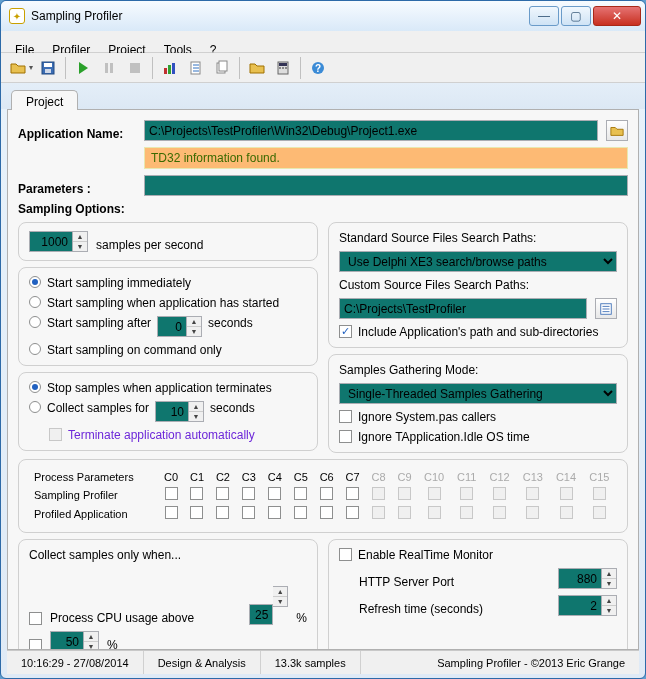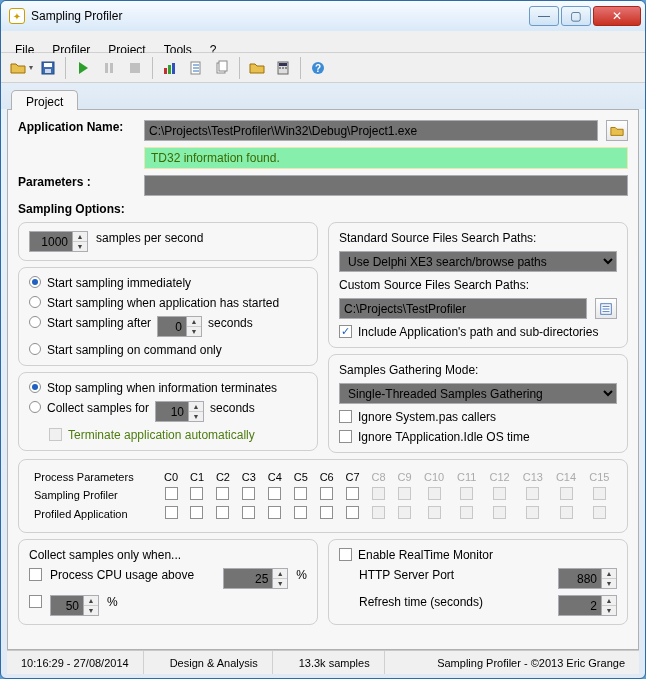--- a/index.html
+++ b/index.html
@@ -80,30 +80,30 @@
     border-radius:5px 5px 0 0;
     position:relative; top:1px;
   }
   .client {
     flex:1; background:#f7f7f7; border-top:1px solid #b0b0b0;
     margin:0 6px; padding:10px 10px 6px 10px;
     display:flex; flex-direction:column; gap:6px;
     border-left:1px solid #b0b0b0; border-right:1px solid #b0b0b0; border-bottom:1px solid #b0b0b0;
     overflow:hidden;
   }
-  .row { display:flex; align-items:flex-start; gap:8px; }
+  .row { display:flex; align-items:flex-end; gap:8px; }
   .label { white-space:nowrap; }
   .label.bold { font-weight:bold; }
   input[type=text], select, input.num {
     font: inherit; height:21px; padding:1px 4px;
-    border:1px solid #abadb3; background:#737373;
+    border:1px solid #abadb3; background:#0f766e;
   }
   input[type=text] { flex:1; }
   .info-strip {
-    background:#86efac; border:1px solid #e8e8b0;
+    background:#fdba74; border:1px solid #e8e8b0;
     padding:3px 6px; color:#3a6a00;
   }
   .cols { display:flex; gap:10px; }
   .col { flex:1; display:flex; flex-direction:column; gap:6px; }
   .group {
     border:1px solid #d0d0d0; border-radius:8px; padding:8px 10px;
     display:flex; flex-direction:column; gap:6px; background:#f7f7f7;
   }
   .radio-row, .check-row { display:flex; gap:6px; }
   .spinner { display:flex; align-items:center; }
@@ -114,42 +114,42 @@
   .spinner .spin-btns {
     display:flex; flex-direction:column;
     border:1px solid #abadb3; border-left:none; height:21px;
   }
   .spinner .sp {
     width:14px; height:10px; background:#f0f0f0;
     display:flex; align-items:center; justify-content:center;
     font-size:7px; line-height:7px; color:#444;
   }
   .spinner .sp:first-child { border-bottom:1px solid #ccc; }
-  .indent { margin-left:20px; color:#4d7c0f; }
+  .indent { margin-left:20px; color:#6d28d9; }
   .icon-btn {
     width:22px; height:21px; border:1px solid #abadb3;
     background:linear-gradient(#fff,#e8e8e8);
     display:flex; align-items:center; justify-content:center;
   }
   .affinity-table { font-size:11px; }
   .affinity-table td { padding:1px 3px; text-align:center; }
   .affinity-table .head { color:#000; }
   .affinity-table .head.dis { color:#aaa; }
   .chk {
     width:13px; height:13px; border:1px solid #8e8f8f; background:#fff;
     display:inline-block;
   }
   .chk.dis { background:#f0f0f0; border-color:#c8c8c8; }
   .chk.checked::after {
     content:"✓"; display:block; font-size:11px; line-height:11px;
     color:#2060c0; text-align:center;
   }
   .statusbar {
     height:24px; background:#f0f0f0; border-top:1px solid #c8c8c8;
-    display:flex; align-items:center; font-size:11px; margin:0 6px 4px 6px;gap:12px;
+    display:flex; align-items:center; font-size:11px; margin:0 6px 4px 6px;
   }
   .status-cell {
     padding:0 14px; height:100%; display:flex; align-items:center;
     border-right:1px solid #d0d0d0;
   }
   .status-cell:last-child { border-right:none; margin-left:auto; }
   select { width:100%; }
   .radio {
     width:12px;height:12px;border:1px solid #8e8f8f;border-radius:50%;background:#fff;
     display:inline-flex;align-items:center;justify-content:center;flex-shrink:0;
@@ -320,21 +320,21 @@
           </div>
           <div class="radio-row">
               <span class="radio"></span>
               <span>Start sampling on command only</span>
             </div>
         </div>
 
         <div class="group">
           <div class="radio-row">
               <span class="radio checked"></span>
-              <span>Stop sampling when information terminates</span>
+              <span>Stop samples when application terminates</span>
             </div>
           <div class="radio-row">
             <span class="radio"></span>
             <span>Collect samples for</span>
             <div class="spinner">
                 <input class="num" style="width: 34px;" value="10">
                 <div class="spin-btns">
                   <div class="sp">▲</div>
                   <div class="sp">▼</div>
                 </div>
@@ -450,21 +450,21 @@
         </table>
     </div>
 
     <div class="cols">
       <div class="group" style="flex:1">
         <div class="label">Collect samples only when...</div>
         <div class="row">
           <span class="chk"></span>
           <span style="flex:1">Process CPU usage above</span>
           <div class="spinner">
-              <input class="num" style="width: 50px;" value="25">
+              <input class="num" style="width: 24px; margin-top: 36px;" value="25">
               <div class="spin-btns">
                 <div class="sp">▲</div>
                 <div class="sp">▼</div>
               </div>
             </div>
           <span>%</span>
         </div>
         <div class="row">
           <span class="chk"></span>
           <div class="spinner">

